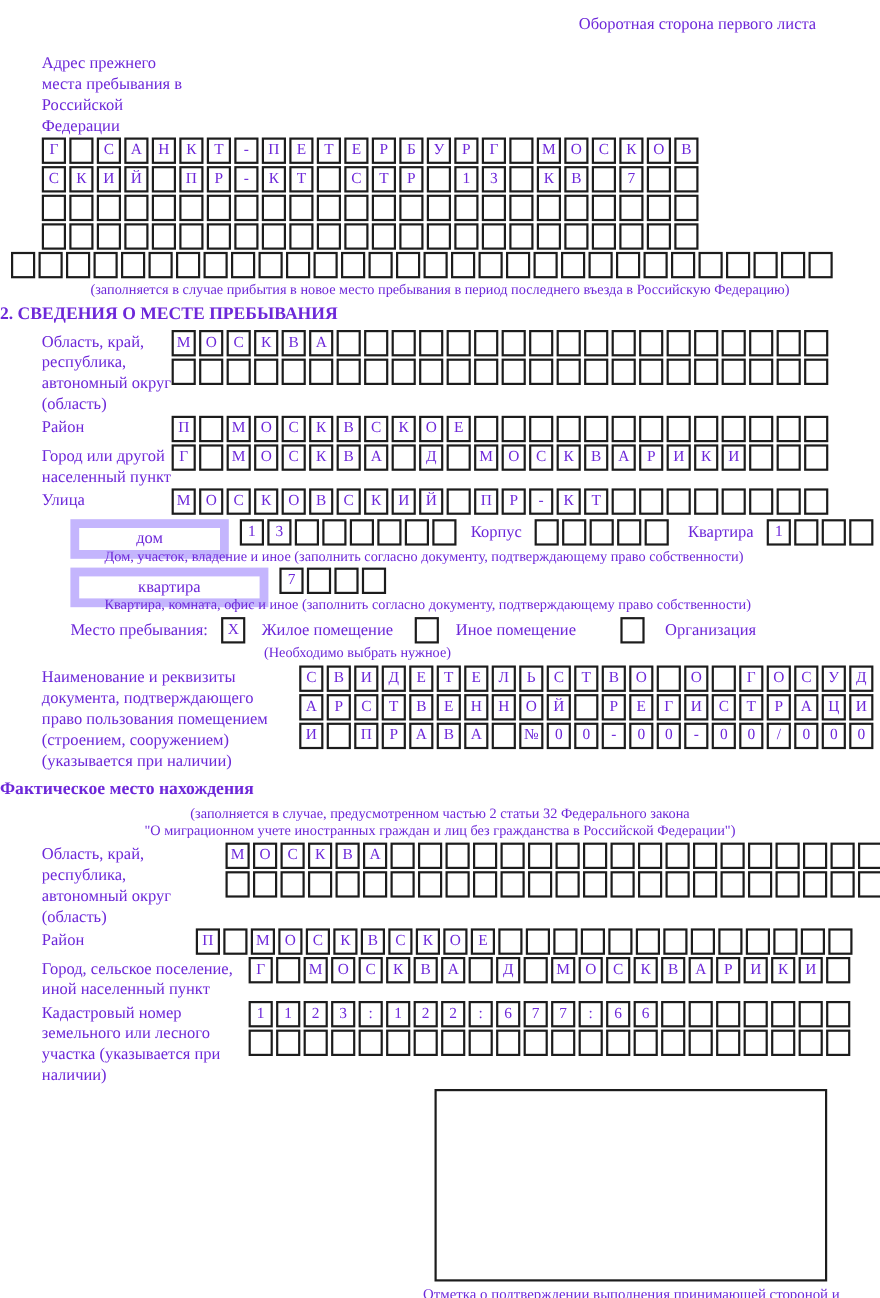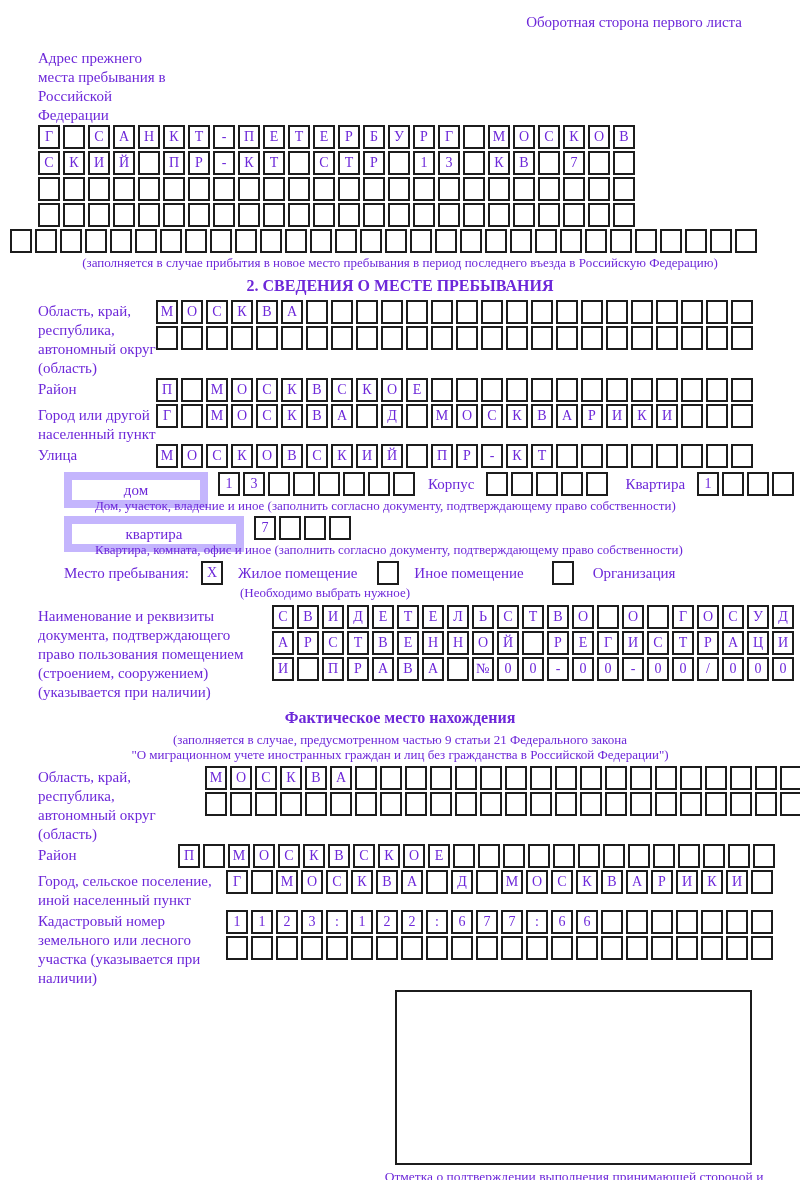--- a/index.html
+++ b/index.html
@@ -21,25 +21,25 @@
     margin-right:3px; text-align:center; font-size:14px; line-height:20px;
     vertical-align:top; background:#fff;
   }
   .widebox {
     display:inline-block; border:8px solid #c4b5fd; height:20px; line-height:20px;
     text-align:center; font-size:15px; vertical-align:top; margin-right:6px;
   }
   .inline-label { display:inline-block; font-size:15px; line-height:24px; vertical-align:top; }
   .smallnote { font-size:13px; line-height:15px; text-align:center; margin-top:2px; }
   .leftnote { font-size:13px; line-height:16px; padding-left:95px; margin-top:2px; }
-  .sec-title { text-align:center; font-weight:bold; font-size:16px; line-height:20px; margin:6px 0 4px; }
+  .sec-title { text-align:left; font-weight:bold; font-size:16px; line-height:20px; margin:6px 0 4px; }
   .mt2{margin-top:2px;} .mt3{margin-top:3px;} .mt4{margin-top:4px;gap:27px;} .mt6{margin-top:6px;} .mt16{margin-top:16px;flex-direction:column;}
   .stay-row { padding-left:64px; height:24px; white-space:nowrap; }
   .stay-note { font-size:13px; line-height:16px; padding-left:190px; width:270px; text-align:center; }
-  .choose-gap1{margin-right:8px;} .gapA{margin-right:16px;} .gapB{margin-right:24px;} .gapC{margin-right:12px;}
+  .choose-gap1{margin-right:8px;} .gapA{margin-right:16px;} .gapB{margin-right:36px;} .gapC{margin-right:12px;}
   .house-row { padding-left:64px; height:24px; white-space:nowrap; }
   .stamp-box { margin-left:395px; width:353px; height:171px; border:2px solid #1c1c1c; }
   .stamp-caption { margin-left:358px; width:432px; text-align:center; font-size:13.5px; line-height:18px; margin-top:3px; }
   .fw-row { padding-left:10px; }
 </style>
 </head>
 <body>
 
 <div class="page">
 
@@ -118,21 +118,21 @@
   <div class="field mt4">
     <div class="label lw210">Наименование и реквизиты документа, подтверждающего право пользования помещением (строением, сооружением) (указывается при наличии)</div>
     <div class="rows">
       <div class="boxrow"><span class="cell">С</span><span class="cell">В</span><span class="cell">И</span><span class="cell">Д</span><span class="cell">Е</span><span class="cell">Т</span><span class="cell">Е</span><span class="cell">Л</span><span class="cell">Ь</span><span class="cell">С</span><span class="cell">Т</span><span class="cell">В</span><span class="cell">О</span><span class="cell"></span><span class="cell">О</span><span class="cell"></span><span class="cell">Г</span><span class="cell">О</span><span class="cell">С</span><span class="cell">У</span><span class="cell">Д</span></div>
       <div class="boxrow"><span class="cell">А</span><span class="cell">Р</span><span class="cell">С</span><span class="cell">Т</span><span class="cell">В</span><span class="cell">Е</span><span class="cell">Н</span><span class="cell">Н</span><span class="cell">О</span><span class="cell">Й</span><span class="cell"></span><span class="cell">Р</span><span class="cell">Е</span><span class="cell">Г</span><span class="cell">И</span><span class="cell">С</span><span class="cell">Т</span><span class="cell">Р</span><span class="cell">А</span><span class="cell">Ц</span><span class="cell">И</span></div>
       <div class="boxrow"><span class="cell">И</span><span class="cell"></span><span class="cell">П</span><span class="cell">Р</span><span class="cell">А</span><span class="cell">В</span><span class="cell">А</span><span class="cell"></span><span class="cell">№</span><span class="cell">0</span><span class="cell">0</span><span class="cell">-</span><span class="cell">0</span><span class="cell">0</span><span class="cell">-</span><span class="cell">0</span><span class="cell">0</span><span class="cell">/</span><span class="cell">0</span><span class="cell">0</span><span class="cell">0</span></div>
     </div>
   </div>
 
   <div class="sec-title mt6">Фактическое место нахождения</div>
-  <div class="smallnote">(заполняется в случае, предусмотренном частью 9 статьи 21 Федерального закона</div>
+  <div class="smallnote">(заполняется в случае, предусмотренном частью 2 статьи 32 Федерального закона</div>
   <div class="smallnote" style="margin-top:0">"О миграционном учете иностранных граждан и лиц без гражданства в Российской Федерации")</div>
 
   <div class="field mt4">
     <div class="label lw140">Область, край, республика, автономный округ (область)</div>
     <div class="rows">
       <div class="boxrow"><span class="cell">М</span><span class="cell">О</span><span class="cell">С</span><span class="cell">К</span><span class="cell">В</span><span class="cell">А</span><span class="cell"></span><span class="cell"></span><span class="cell"></span><span class="cell"></span><span class="cell"></span><span class="cell"></span><span class="cell"></span><span class="cell"></span><span class="cell"></span><span class="cell"></span><span class="cell"></span><span class="cell"></span><span class="cell"></span><span class="cell"></span><span class="cell"></span><span class="cell"></span><span class="cell"></span><span class="cell"></span></div>
       <div class="boxrow"><span class="cell"></span><span class="cell"></span><span class="cell"></span><span class="cell"></span><span class="cell"></span><span class="cell"></span><span class="cell"></span><span class="cell"></span><span class="cell"></span><span class="cell"></span><span class="cell"></span><span class="cell"></span><span class="cell"></span><span class="cell"></span><span class="cell"></span><span class="cell"></span><span class="cell"></span><span class="cell"></span><span class="cell"></span><span class="cell"></span><span class="cell"></span><span class="cell"></span><span class="cell"></span><span class="cell"></span></div>
     </div>
   </div>
 

